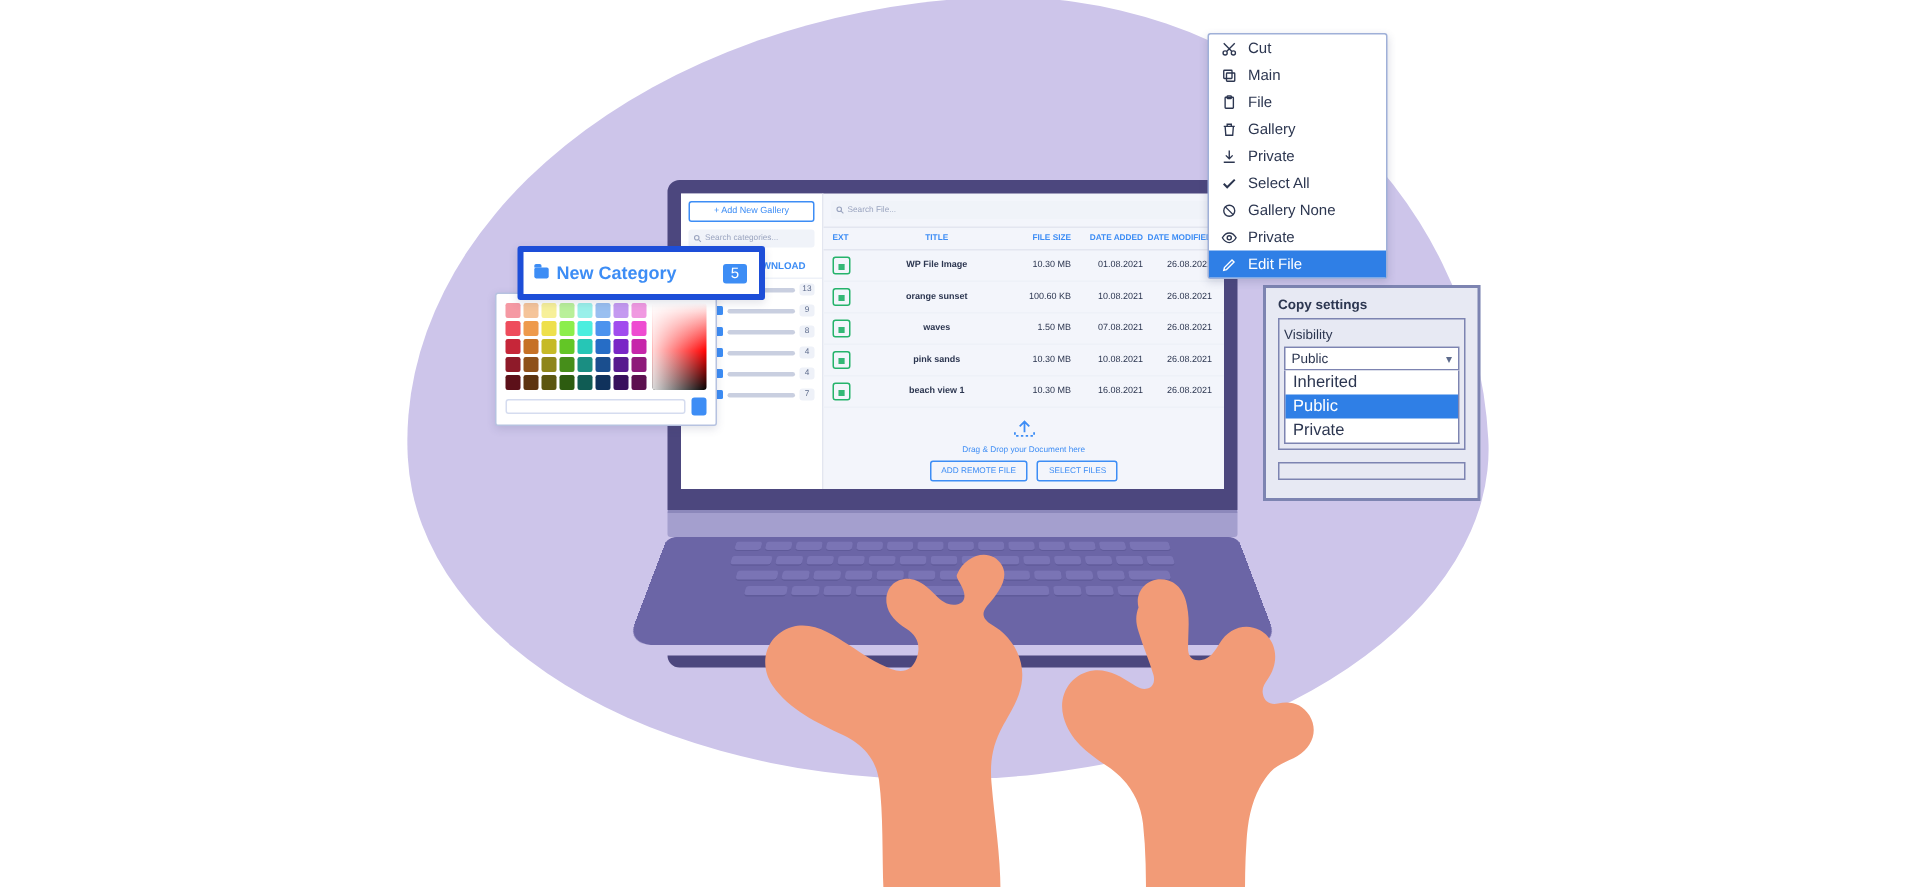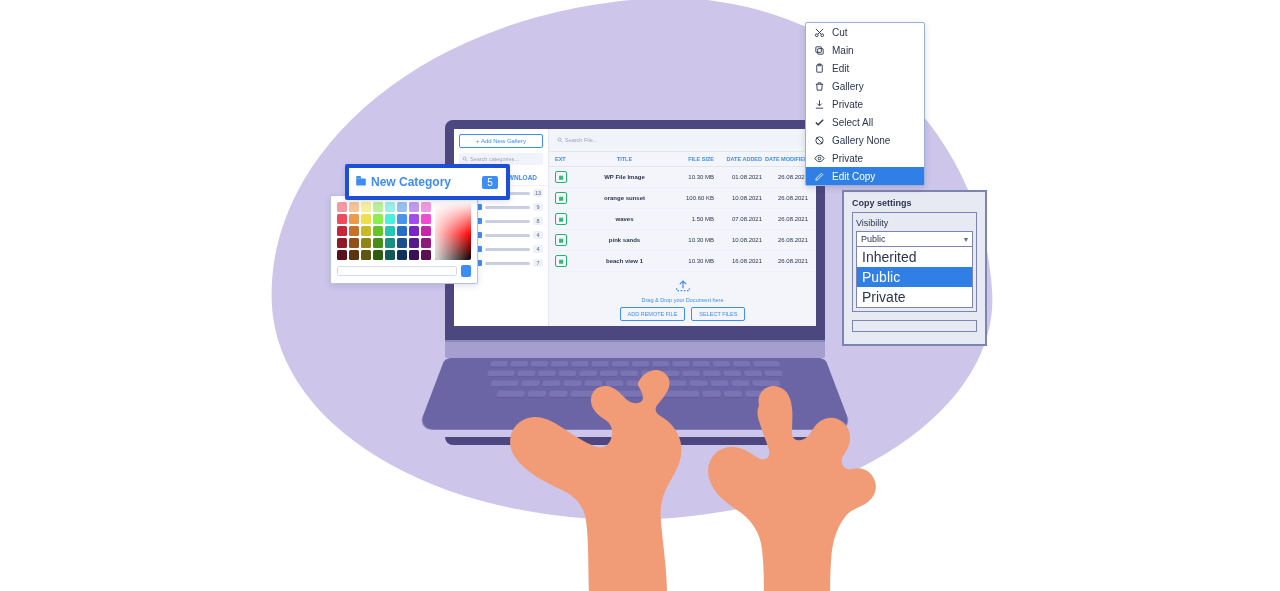--- a/index.html
+++ b/index.html
@@ -88,21 +88,21 @@
   .ctx-ic { width: 11px; height: 11px; display: flex; align-items: center; justify-content: center; }
   .ctx-ic svg { width: 100%; height: 100%; }
 
   
   .settings { position: absolute; left: 842px; top: 190px; width: 145px; background: #e7e9f3; border: 2px solid #7d84b1; z-index: 3; padding: 6px 8px 12px; }
   .settings-title { font-size: 9px; font-weight: bold; color: #2c3650; margin-bottom: 4px; }
   .settings-lbl { font-size: 9px; color: #2c3650; margin-bottom: 3px; margin-top: 2px; }
   .sel { border: 1px solid #7d84b1; background: #fff; font-size: 9px; display: flex; align-items: center; justify-content: space-between; padding: 2px 4px; color: #2c3650; }
   .sel .caret { font-size: 8px; color: #5d6b8c; }
   .opts { border: 1px solid #7d84b1; border-top: none; background: #fff; }
-  .opt { font-size: 14px; padding: 2px 5px; color: #2c3650; }
+  .opt { font-size: 11px; padding: 2px 5px; color: #2c3650; }
   .opt.sel-active { background: #2f7fe6; color: #fff; }
   .set-bar { height: 6px; border: 1px solid #7d84b1; margin-top: 8px; }
   .set-bar.thick { height: 12px; }
   .set-barwrap { border: 1px solid #7d84b1; padding: 3px; margin-top:4px; }
 
   
   .hand { position: absolute; z-index: 10; }
   .hand svg { display: block; }
 
   .searchglass { width: 6px; height: 6px; }
@@ -401,21 +401,21 @@
       </span>
     <span>Main</span>
     </div>
     <div class="ctx-item">
       <span class="ctx-ic">
         <svg viewBox="0 0 24 24" fill="none" stroke="currentColor" stroke-width="2">
           <rect x="6" y="4" width="12" height="16" rx="1"></rect>
           <rect x="9" y="2" width="6" height="4" rx="1"></rect>
         </svg>
       </span>
-    <span>Edit</span>
+    <span>File</span>
     </div>
     <div class="ctx-item">
       <span class="ctx-ic">
         <svg viewBox="0 0 24 24" fill="none" stroke="currentColor" stroke-width="2">
           <path d="M4 7h16 M9 7V4h6v3 M6 7l1 13h10l1-13"></path>
         </svg>
       </span>
     <span>Gallery</span>
     </div>
     <div class="ctx-item">
@@ -451,21 +451,21 @@
         </svg>
       </span>
     <span>Private</span>
     </div>
     <div class="ctx-item active">
       <span class="ctx-ic">
         <svg viewBox="0 0 24 24" fill="none" stroke="currentColor" stroke-width="2">
           <path d="M4 20l4-1 11-11-3-3L5 16l-1 4z"></path>
         </svg>
       </span>
-    <span>Edit Copy</span>
+    <span>Edit File</span>
     </div>
   </div>
 
 <div class="settings">
   <div class="settings-title">Copy settings</div>
   <div class="set-barwrap">
     <div class="settings-lbl">Visibility</div>
     <div class="sel">
       <span>Public</span>
       <span class="caret">▾</span>

